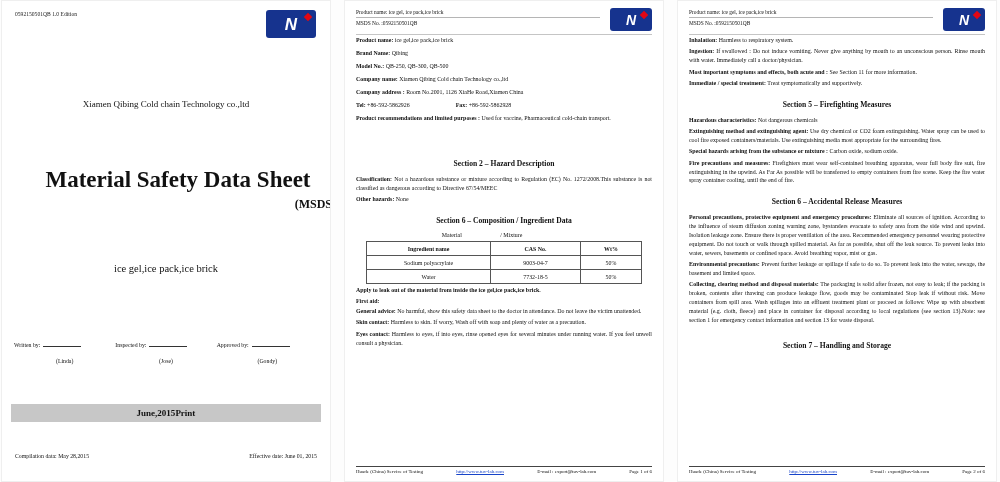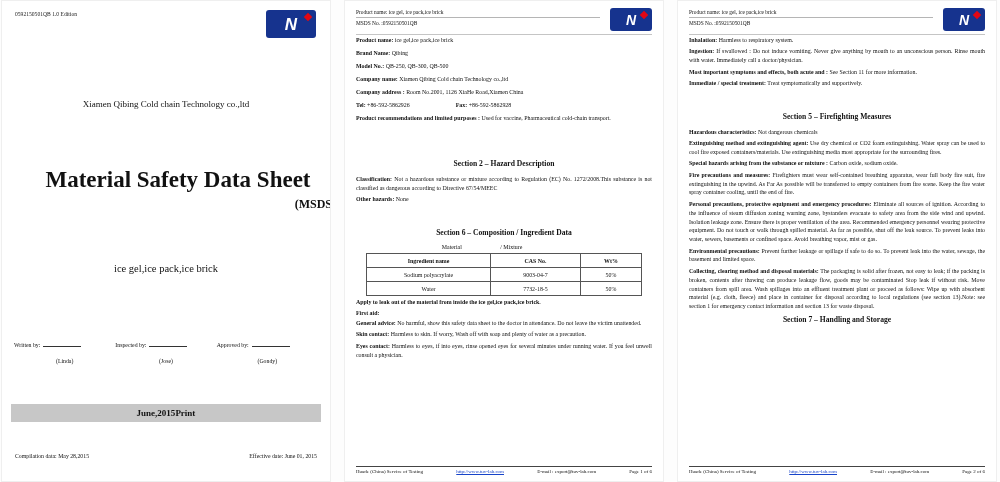--- a/index.html
+++ b/index.html
@@ -59,22 +59,22 @@
   .mat-b { margin-left:13%; }
 
   
   .ing-table { width:93%; margin:3px auto 2px; border-collapse:collapse; font-size:5.9px; }
   .ing-table th, .ing-table td { border:1px solid #555; text-align:center; padding:3.5px 2px; }
   .ing-table th { font-weight:bold; }
   .col-name { width:45%; } .col-cas { width:33%; } .col-wt { width:22%; }
 
   
   .space-lg { margin-top:36px; }
-  .space-md { margin-top:24px; }
-  .s7-heading { margin-top:4px; }
+  .space-md { margin-top:12px; }
+  .s7-heading { margin-top:16px; }
 
   
   .footer { position:absolute; left:11px; right:11px; bottom:7px; border-top:1px solid #444;
             padding-top:2.5px; display:flex; justify-content:space-between; align-items:baseline; font-size:5px; }
   .footer-url { color:#1743c9; text-decoration:underline; cursor:pointer; }
 </style>
 </head>
 <body>
 
 <div class="canvas">
@@ -204,20 +204,21 @@
     <p class="para"><b class="lbl">Ingestion:</b> <span>If swallowed : Do not induce vomiting. Never give anything by mouth to an unconscious person. Rinse mouth with water. Immediately call a doctor/physician.</span></p>
     <p class="para"><b class="lbl">Most important symptoms and effects, both acute and :</b> <span>See Section 11 for more information.</span></p>
     <p class="para"><b class="lbl">Immediate / special treatment:</b> <span>Treat symptomatically and supportively.</span></p>
 
     <div class="section-heading space-md">Section 5 – Firefighting Measures</div>
     <p class="para"><b class="lbl">Hazardous characteristics:</b> <span>Not dangerous chemicals</span></p>
     <p class="para"><b class="lbl">Extinguishing method and extinguishing agent:</b> <span>Use dry chemical or CO2 foam extinguishing. Water spray can be used to cool fire exposed containers/materials. Use extinguishing media most appropriate for the surrounding fires.</span></p>
     <p class="para"><b class="lbl">Special hazards arising from the substance or mixture :</b> <span>Carbon oxide, sodium oxide.</span></p>
     <p class="para"><b class="lbl">Fire precautions and measures:</b> <span>Firefighters must wear self-contained breathing apparatus, wear full body fire suit, fire extinguishing in the upwind. As Far As possible will be transferred to empty containers from fire scene. Keep the fire water spray container cooling, until the end of fire.</span></p>
 
+    <div class="section-heading space-md">Section 6 – Accidental Release Measures</div>
     <p class="para"><b class="lbl">Personal precautions, protective equipment and emergency procedures:</b> <span>Eliminate all sources of ignition. According to the influence of steam diffusion zoning warning zone, bystanders evacuate to safety area from the side wind and upwind. Isolation leakage zone. Ensure there is proper ventilation of the area. Recommended emergency personnel wearing protective equipment. Do not touch or walk through spilled material. As far as possible, shut off the leak source. To prevent leaks into water, sewers, basements or confined space. Avoid breathing vapor, mist or gas.</span></p>
     <p class="para"><b class="lbl">Environmental precautions:</b> <span>Prevent further leakage or spillage if safe to do so. To prevent leak into the water, sewage, the basement and limited space.</span></p>
     <p class="para"><b class="lbl">Collecting, clearing method and disposal materials:</b> <span>The packaging is solid after frozen, not easy to leak; if the packing is broken, contents after thawing can produce leakage flow, goods may be contaminated Stop leak if without risk. Move containers from spill area. Wash spillages into an effluent treatment plant or proceed as follows: Wipe up with absorbent material (e.g. cloth, fleece) and place in container for disposal according to local regulations (see section 13).Note: see section 1 for emergency contact information and section 13 for waste disposal.</span></p>
 
     <div class="section-heading s7-heading">Section 7 – Handling and Storage</div>
 
     <div class="footer">
       <span>Huade (China) Service of Testing</span>
       <span class="footer-url">http://www.tuv-lab.com</span>
       <span>E-mail : export@tuv-lab.com</span>

